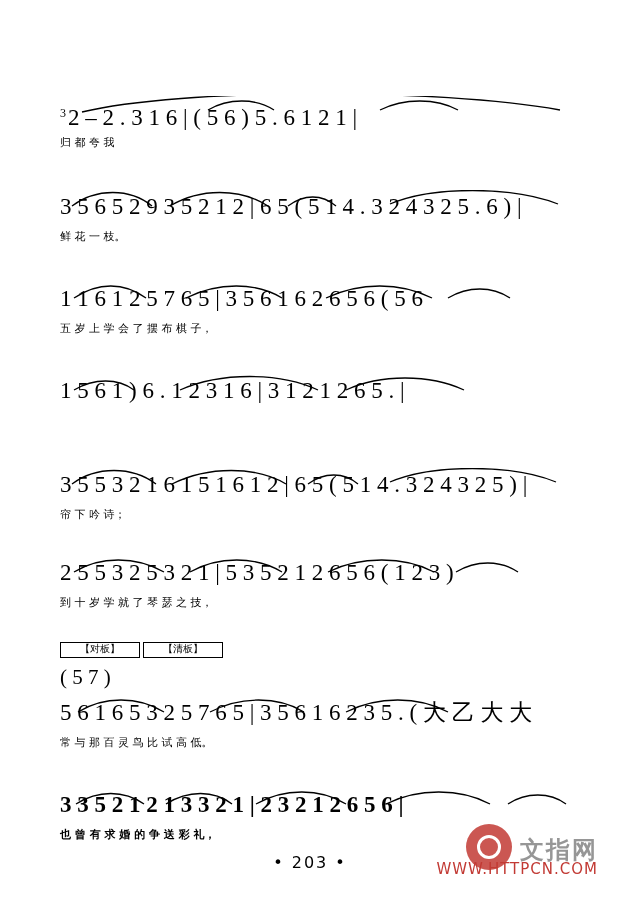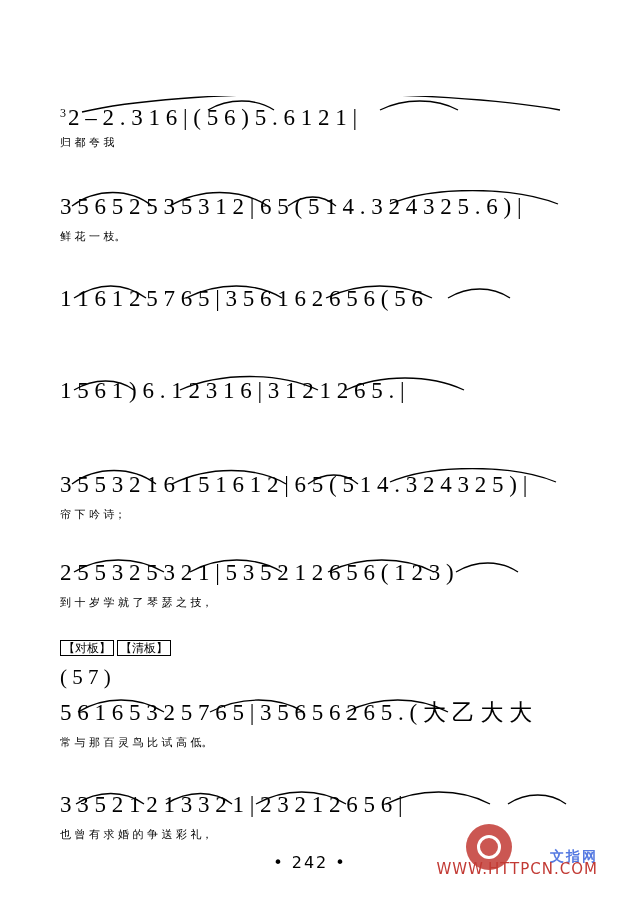--- a/index.html
+++ b/index.html
@@ -44,24 +44,24 @@
     margin-top: 2px;
   }
   .notes span, .lyrics span { display: inline-block; }
 
   
   .slurs { position: absolute; left: 0; top: 0; pointer-events: none; }
 
   
   .tag {
     display: inline-block;
-    font-family: Liberation Sans, sans-serif;
-    font-size: 12px;
+    font-family: Liberation Mono, monospace;
+    font-size: 10px;
     border: 1px solid #000;
-    padding: 0px 2px;
+    padding: 0px 19px;
     margin-right: 3px;
     line-height: 14px;
   }
   .tagline { position: absolute; left: 60px; }
 
   
   .pagenum {
     position: absolute;
     left: 0; right: 0;
     bottom: 28px;
@@ -77,23 +77,23 @@
     font-family: "DejaVu Sans", sans-serif;
     font-size: 15px;
     color: #c23a34;
     letter-spacing: 1px;
   }
   .wm-cn {
     position: absolute;
     right: 22px;
     bottom: 34px;
     font-family: "DejaVu Sans", sans-serif;
-    font-size: 14px;
+    font-size: 24px;
     font-weight: bold;
-    color: #1d4ed8;
+    color: #737373;
     letter-spacing: 2px;
     opacity: .75;
   }
   .wm-circle {
     position: absolute;
     right: 108px;
     bottom: 30px;
     width: 46px; height: 46px;
     border-radius: 50%;
     background: #c23a34;
@@ -130,32 +130,33 @@
     <div class="lyrics">归                      都   夸 我</div>
   </div>
 
   <div class="sys" style="top:190px;">
     <svg class="slurs" width="520" height="34" viewBox="0 0 520 34">
       <path d="M12 16 C 36 -2, 70 -2, 92 16" stroke="#000" stroke-width="1.3" fill="none"></path>
       <path d="M110 16 C 140 -2, 180 -2, 208 16" stroke="#000" stroke-width="1.3" fill="none"></path>
       <path d="M228 16 C 244 4, 262 4, 276 16" stroke="#000" stroke-width="1.3" fill="none"></path>
       <path d="M330 14 C 372 -4, 452 -4, 498 14" stroke="#000" stroke-width="1.3" fill="none"></path>
     </svg>
-    <div class="notes">3 5 6 5 2 5 3 5 3 1 2 | 6 5 ( 5 1 4 . 3 2 4  3 2 5 . 6 ) |</div>
+    <div class="notes">3 5 6 5 2 9 3 5 2 1 2 | 6 5 ( 5 1 4 . 3 2 4  3 2 5 . 6 ) |</div>
     <div class="lyrics">鲜 花      一      枝。</div>
   </div>
 
   <div class="sys" style="top:282px;">
     <svg class="slurs" width="520" height="34" viewBox="0 0 520 34">
       <path d="M14 16 C 38 0, 64 0, 86 16" stroke="#000" stroke-width="1.3" fill="none"></path>
       <path d="M126 16 C 158 0, 196 0, 222 16" stroke="#000" stroke-width="1.3" fill="none"></path>
       <path d="M266 16 C 300 0, 340 0, 372 16" stroke="#000" stroke-width="1.3" fill="none"></path>
       <path d="M388 16 C 408 4, 432 4, 450 16" stroke="#000" stroke-width="1.3" fill="none"></path>
     </svg>
     <div class="notes">1 1 6 1   2 5 7 6 5 | 3 5 6 1 6 2 6 5 6 ( 5 6</div>
+    <div class="lyrics">五 岁 上 学 会 了   摆 布  棋   子，</div>
   </div>
 
   <div class="sys" style="top:374px;">
     <svg class="slurs" width="520" height="34" viewBox="0 0 520 34">
       <path d="M14 16 C 34 4, 58 4, 74 16" stroke="#000" stroke-width="1.3" fill="none"></path>
       <path d="M120 16 C 160 -2, 220 -2, 258 16" stroke="#000" stroke-width="1.3" fill="none"></path>
       <path d="M286 16 C 320 0, 370 0, 404 16" stroke="#000" stroke-width="1.3" fill="none"></path>
     </svg>
     <div class="notes">1 5 6 1 )  6 . 1 2 3 1 6 | 3 1 2 1 2 6 5 . |</div>
   </div>
@@ -187,39 +188,39 @@
   </div>
   <div class="sys" style="top:660px;">
     <div class="notes" style="font-size:21px;">( 5 7 )</div>
   </div>
   <div class="sys" style="top:696px;">
     <svg class="slurs" width="520" height="34" viewBox="0 0 520 34">
       <path d="M18 16 C 44 0, 78 0, 104 16" stroke="#000" stroke-width="1.3" fill="none"></path>
       <path d="M150 16 C 180 0, 218 0, 244 16" stroke="#000" stroke-width="1.3" fill="none"></path>
       <path d="M286 16 C 318 0, 358 0, 388 16" stroke="#000" stroke-width="1.3" fill="none"></path>
     </svg>
-    <div class="notes">5 6 1 6 5 3  2 5 7 6 5 | 3 5 6 5 6 2 6 5 . ( 大 乙 大 大</div>
+    <div class="notes">5 6 1 6 5 3  2 5 7 6 5 | 3 5 6 1 6 2 3 5 . ( 大 乙 大 大</div>
     <div class="lyrics">常 与 那   百 灵 鸟   比 试   高   低。</div>
   </div>
 
-  <div class="sys" style="top:788px;">
+  <div class="sys" style="top:788px;font-weight:bold;">
     <svg class="slurs" width="520" height="34" viewBox="0 0 520 34">
       <path d="M16 16 C 38 2, 64 2, 84 16" stroke="#000" stroke-width="1.3" fill="none"></path>
       <path d="M106 16 C 128 2, 154 2, 172 16" stroke="#000" stroke-width="1.3" fill="none"></path>
       <path d="M196 16 C 224 0, 260 0, 286 16" stroke="#000" stroke-width="1.3" fill="none"></path>
       <path d="M326 16 C 358 0, 400 0, 430 16" stroke="#000" stroke-width="1.3" fill="none"></path>
       <path d="M448 16 C 466 4, 490 4, 506 16" stroke="#000" stroke-width="1.3" fill="none"></path>
     </svg>
     <div class="notes">3 3 5  2 1 2  1 3 3 2 1 | 2 3 2 1 2 6 5 6 |</div>
     <div class="lyrics">也 曾   有 求 婚  的   争 送   彩  礼，</div>
   </div>
 
   <div class="pagenum">
     <span>•</span>
-    <span>242</span>
+    <span>203</span>
     <span>•</span>
   </div>
 
   <div class="wm-circle"></div>
   <div class="wm-cn">文指网</div>
   <div class="wm-text">WWW.HTTPCN.COM</div>
 
 </div>
 
 </body></html>

